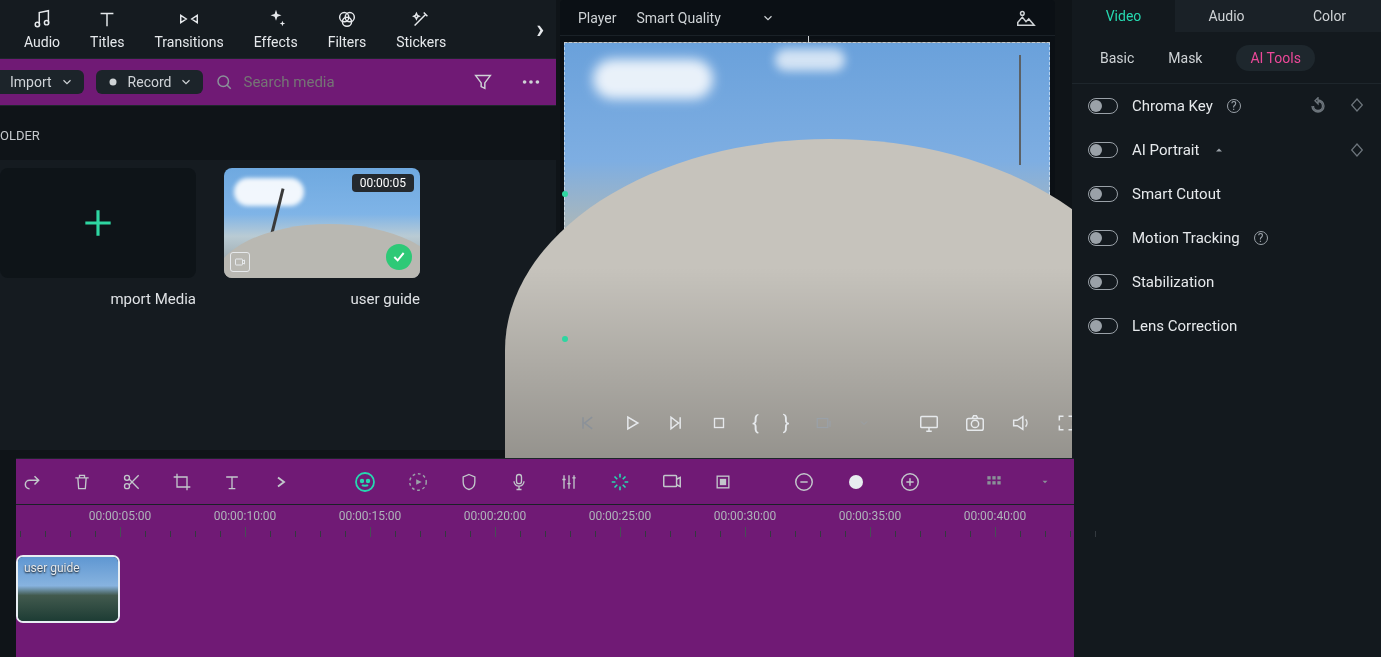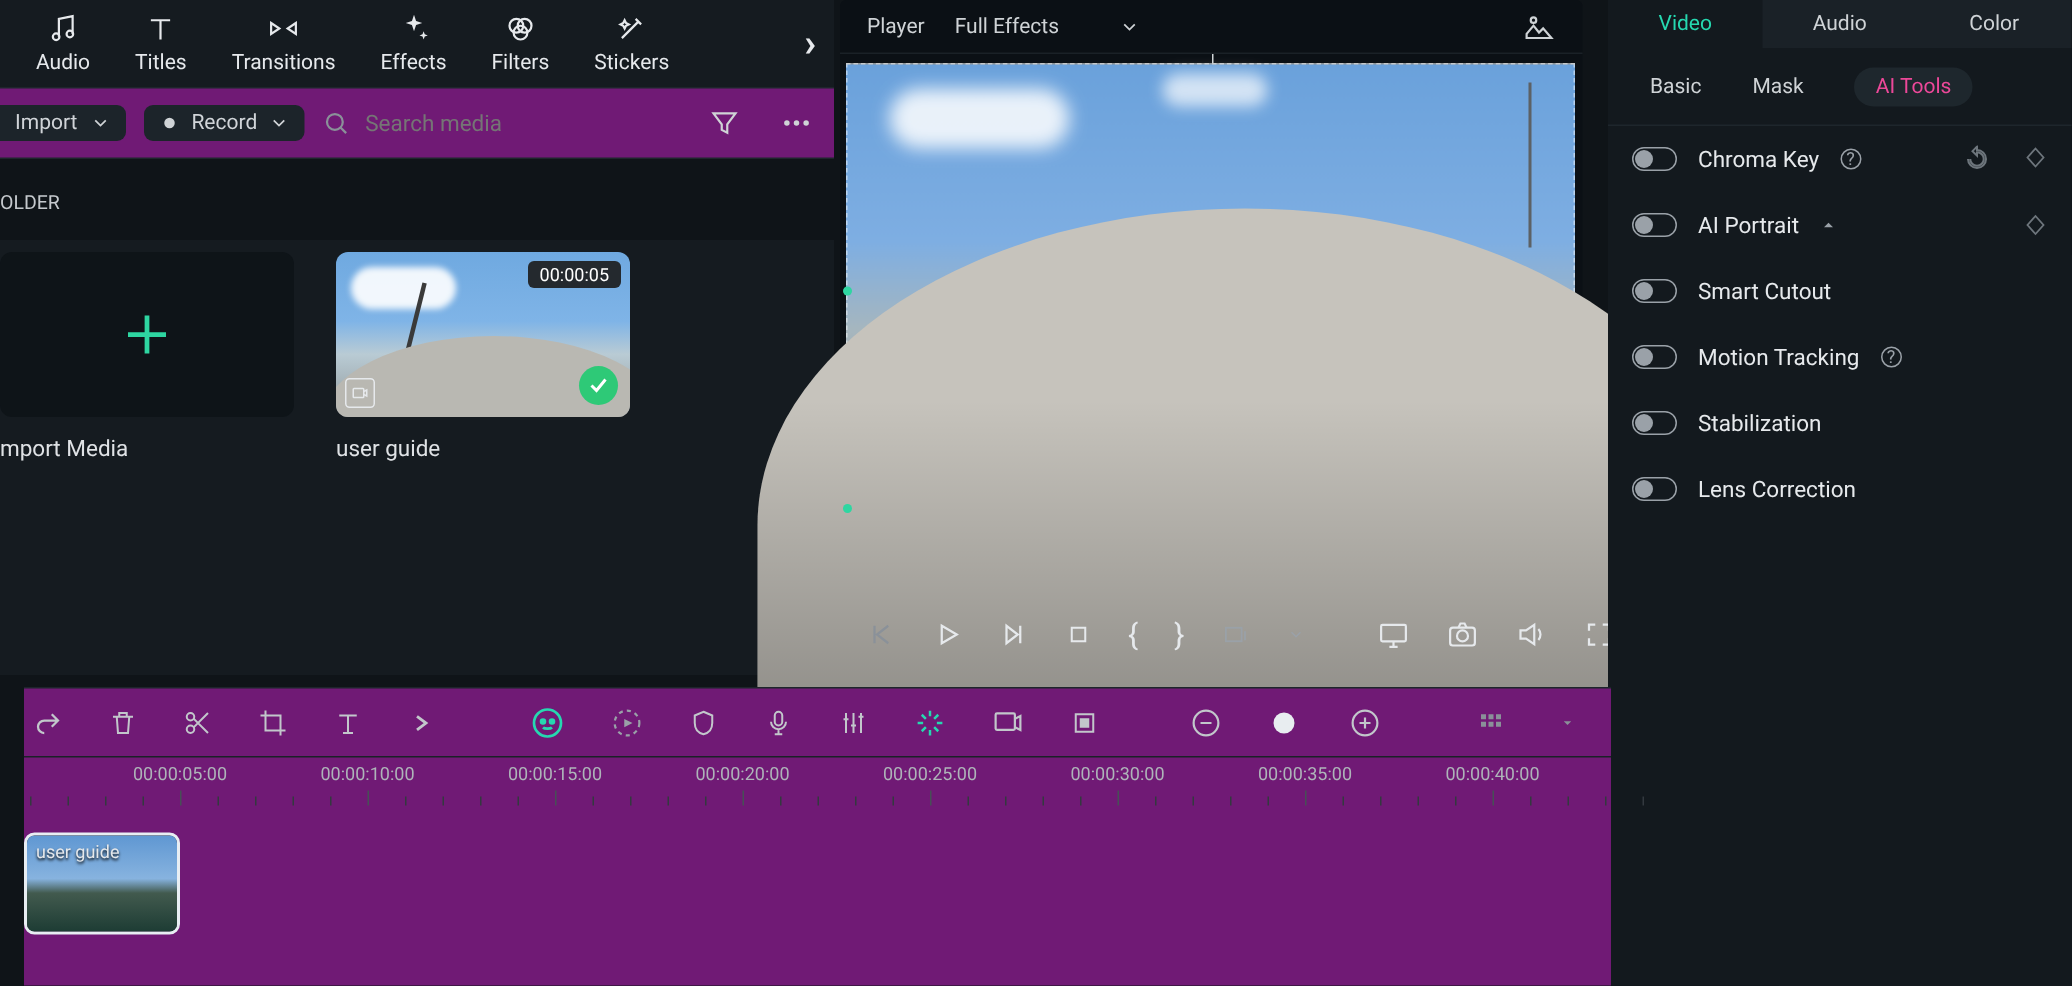--- a/index.html
+++ b/index.html
@@ -16,21 +16,21 @@
   .media-toolbar { position: absolute; left: 0; top: 58px; width: 556px; height: 48px; background: #701a75; display:flex; align-items:center; gap:12px; padding-left:0; border-top:1px solid #1e262c; border-bottom:1px solid #1e262c; }
   .pill { display:flex; align-items:center; gap:8px; padding:4px 10px; border-radius:6px; background:#1c242a; color:#d0d4d8; font-size:14px; cursor:pointer; }
   .pill svg { width:14px; height:14px; }
   .search-wrap { display:flex; align-items:center; gap:10px; color:#8a9199; font-size:15px; flex:1; }
   .search-wrap input { background:transparent; border:none; color:#d0d4d8; font-size:15px; outline:none; width:180px; }
   .filter-icon, .more-icon { color:#cfd3d6; cursor:pointer; margin-right:14px; }
 
   
   .folder-label { position:absolute; left:0; top:128px; font-size:13px; color:#c5c9cd; }
   .media-bin { position:absolute; left:0; top:160px; width:556px; height:290px; background:#151b20; display:flex; gap:28px; padding-top:8px; }
-  .media-tile { width:196px; }
+  .media-tile { width:196px;text-align:right; }
   .tile-box { width:196px; height:110px; border-radius:8px; background:#0e1418; position:relative; overflow:hidden; }
   .tile-plus { width:100%; height:100%; display:flex; align-items:center; justify-content:center; }
   .tile-plus svg { width:38px; height:38px; stroke:#2ed6a1; stroke-width:2; }
   .tile-caption { margin-top:12px; font-size:15px; color:#dfe2e5; }
   .thumb-sky { position:absolute; inset:0; background: linear-gradient(to bottom, #6fa9e0 0%, #7fb4e7 42%, #b9cbd4 62%, #8e9699 100%); }
   .thumb-cloud { position:absolute; left:10px; top:10px; width:70px; height:28px; background:#fff; border-radius:14px; filter:blur(2px); opacity:.9; }
   .thumb-person { position:absolute; left:52px; top:20px; width:3px; height:46px; background:#3a3a3a; transform:rotate(14deg); }
   .thumb-dome { position:absolute; left:-10px; bottom:-26px; width:230px; height:80px; background:#b9b8b2; border-radius:160px 160px 0 0 / 80px 80px 0 0; }
   .dur-badge { position:absolute; right:6px; top:6px; background:#24292e; color:#fff; font-size:12px; padding:2px 8px; border-radius:4px; }
   .vid-badge { position:absolute; left:6px; bottom:6px; width:20px; height:20px; border:1px solid #e6e9ec; border-radius:3px; display:flex; align-items:center; justify-content:center; }
@@ -214,21 +214,21 @@
       </div>
     </div>
     <div class="tile-caption">user guide</div>
   </div>
 </div>
 
 <div class="player-panel">
   <div class="player-header">
     <span>Player</span>
     <div class="quality-dd">
-      <span>Full Effects</span>
+      <span>Smart Quality</span>
       <svg width="14" height="14" viewBox="0 0 24 24" fill="none" stroke="#cfd3d6" stroke-width="2">
           <path d="M6 9l6 6 6-6"></path>
         </svg>
     </div>
     <div class="spacer"></div>
     <div class="snap-icon">
       <svg width="22" height="22" viewBox="0 0 24 24" fill="none" stroke="#cfd3d6" stroke-width="1.6">
           <path d="M3 17l5-6 4 5 3-3 6 7H3z"></path>
           <circle cx="8" cy="7" r="2"></circle>
         </svg>

